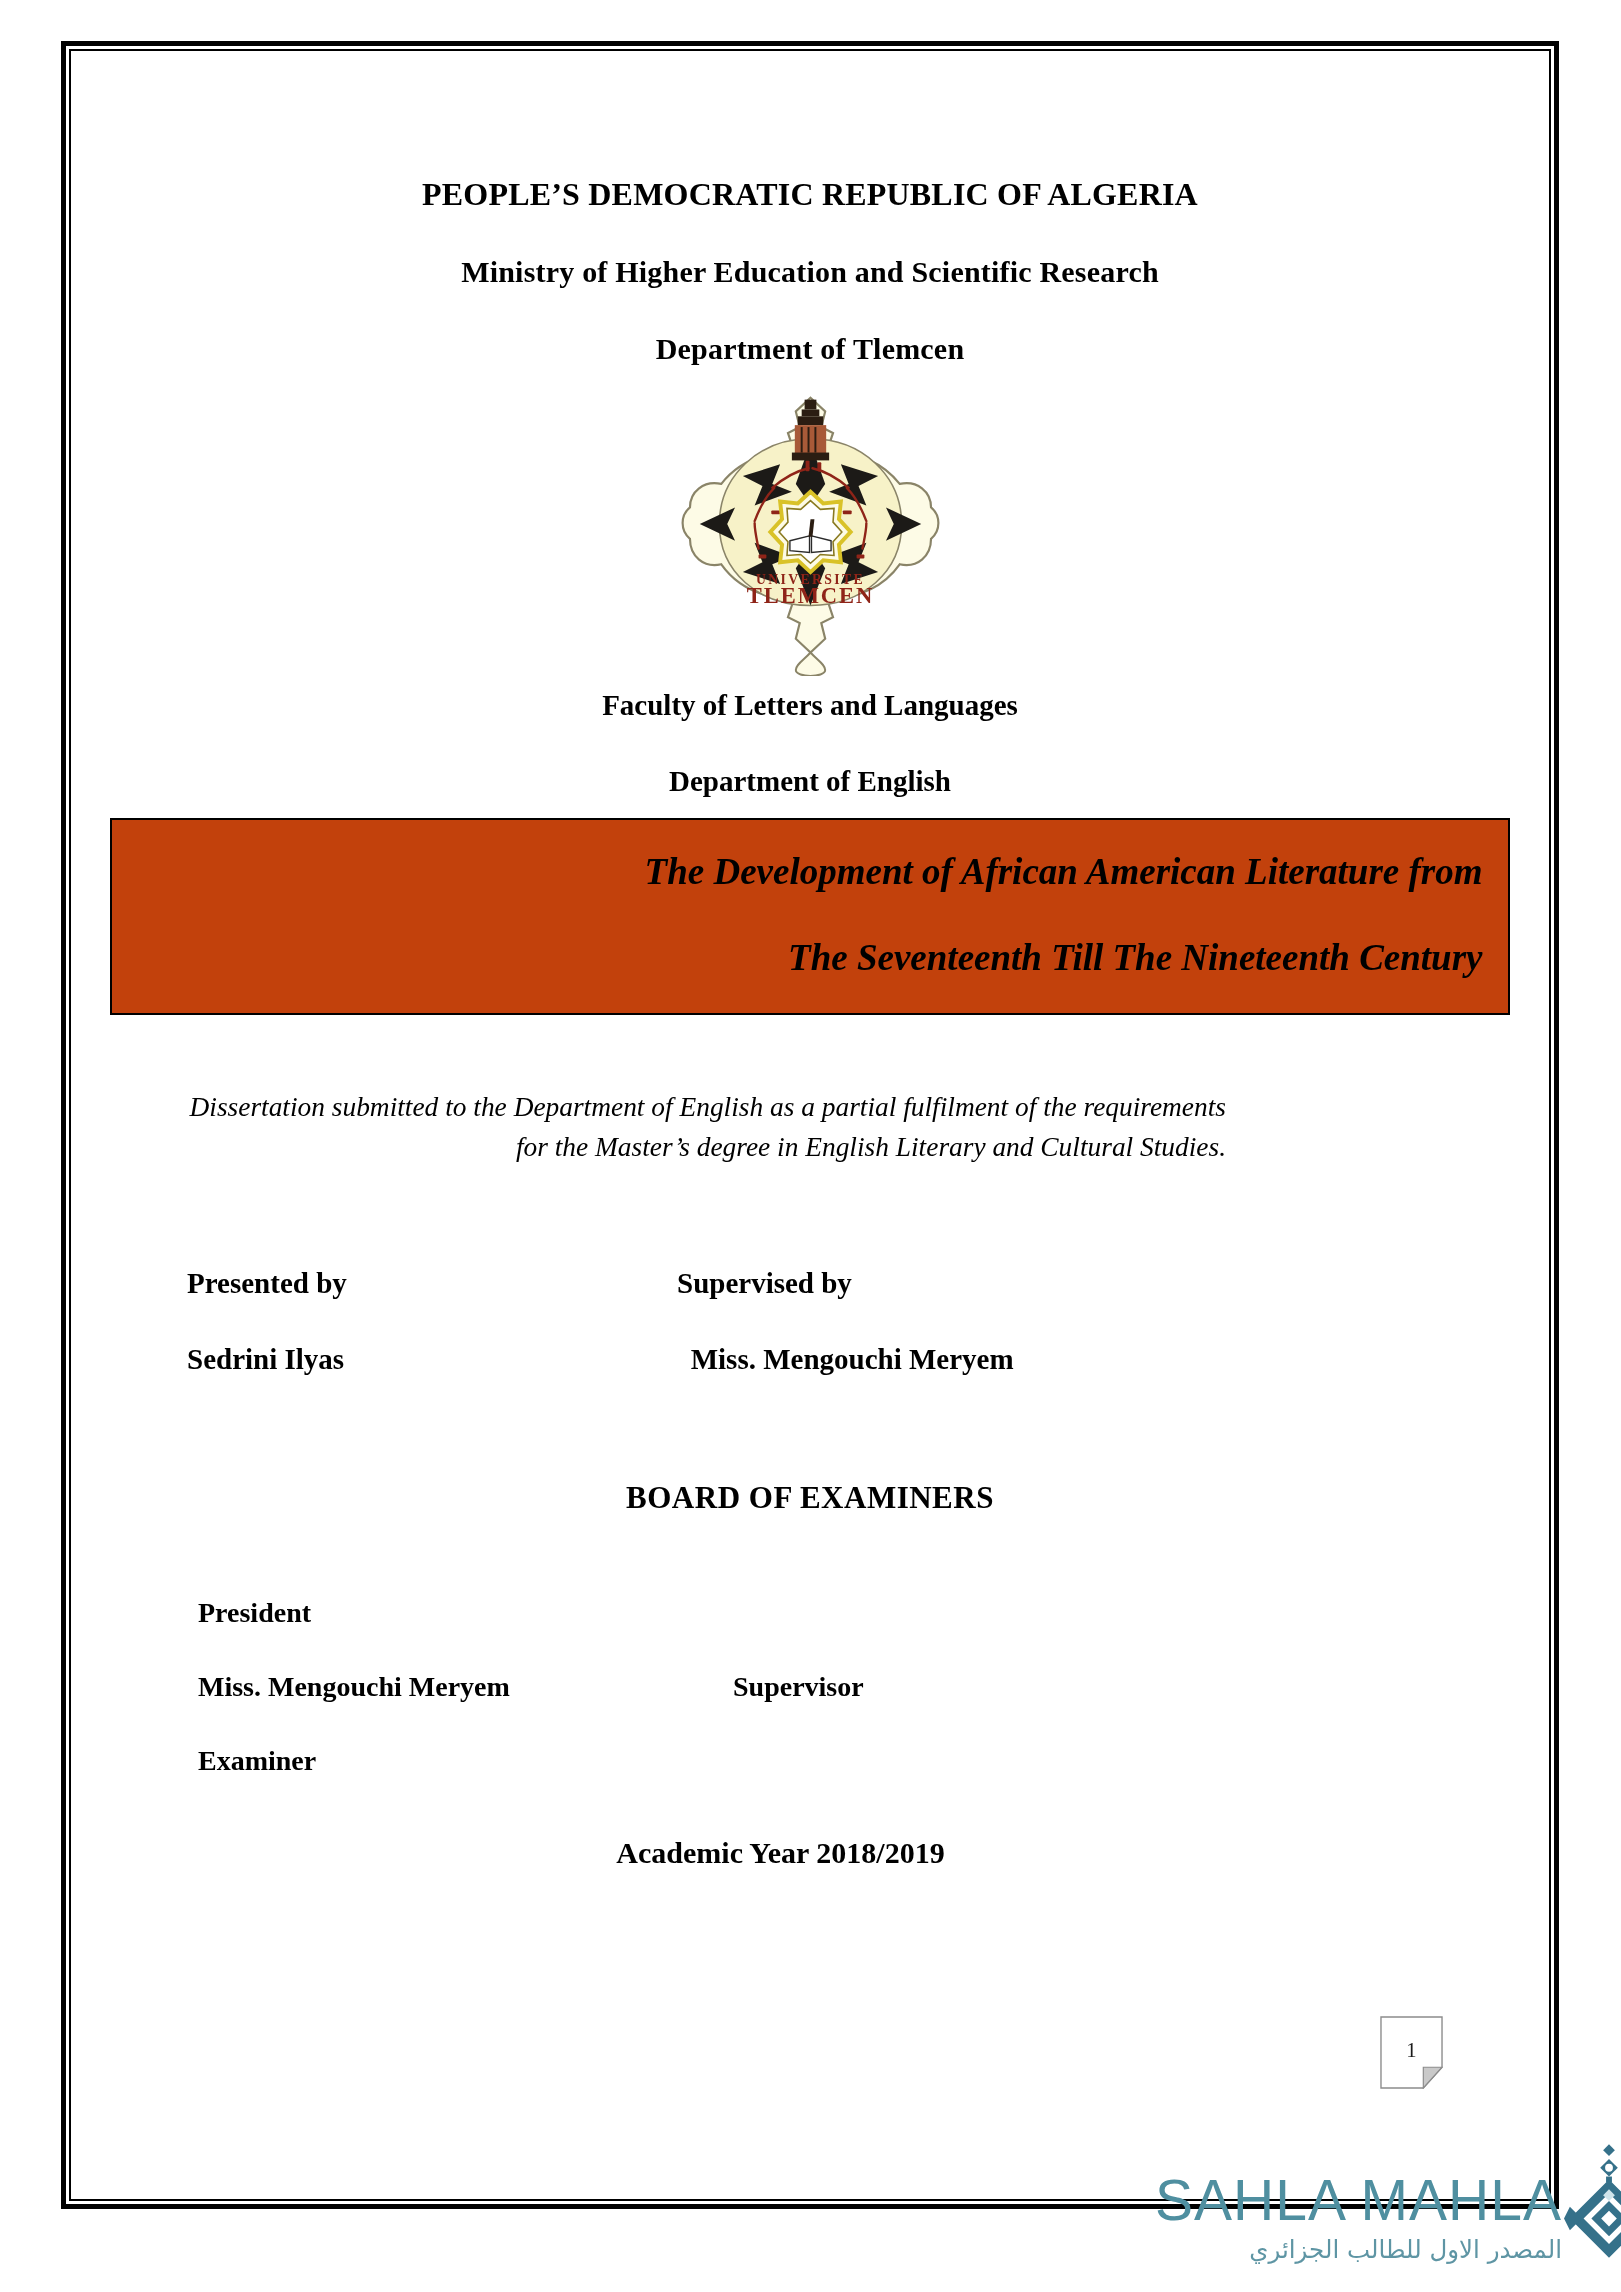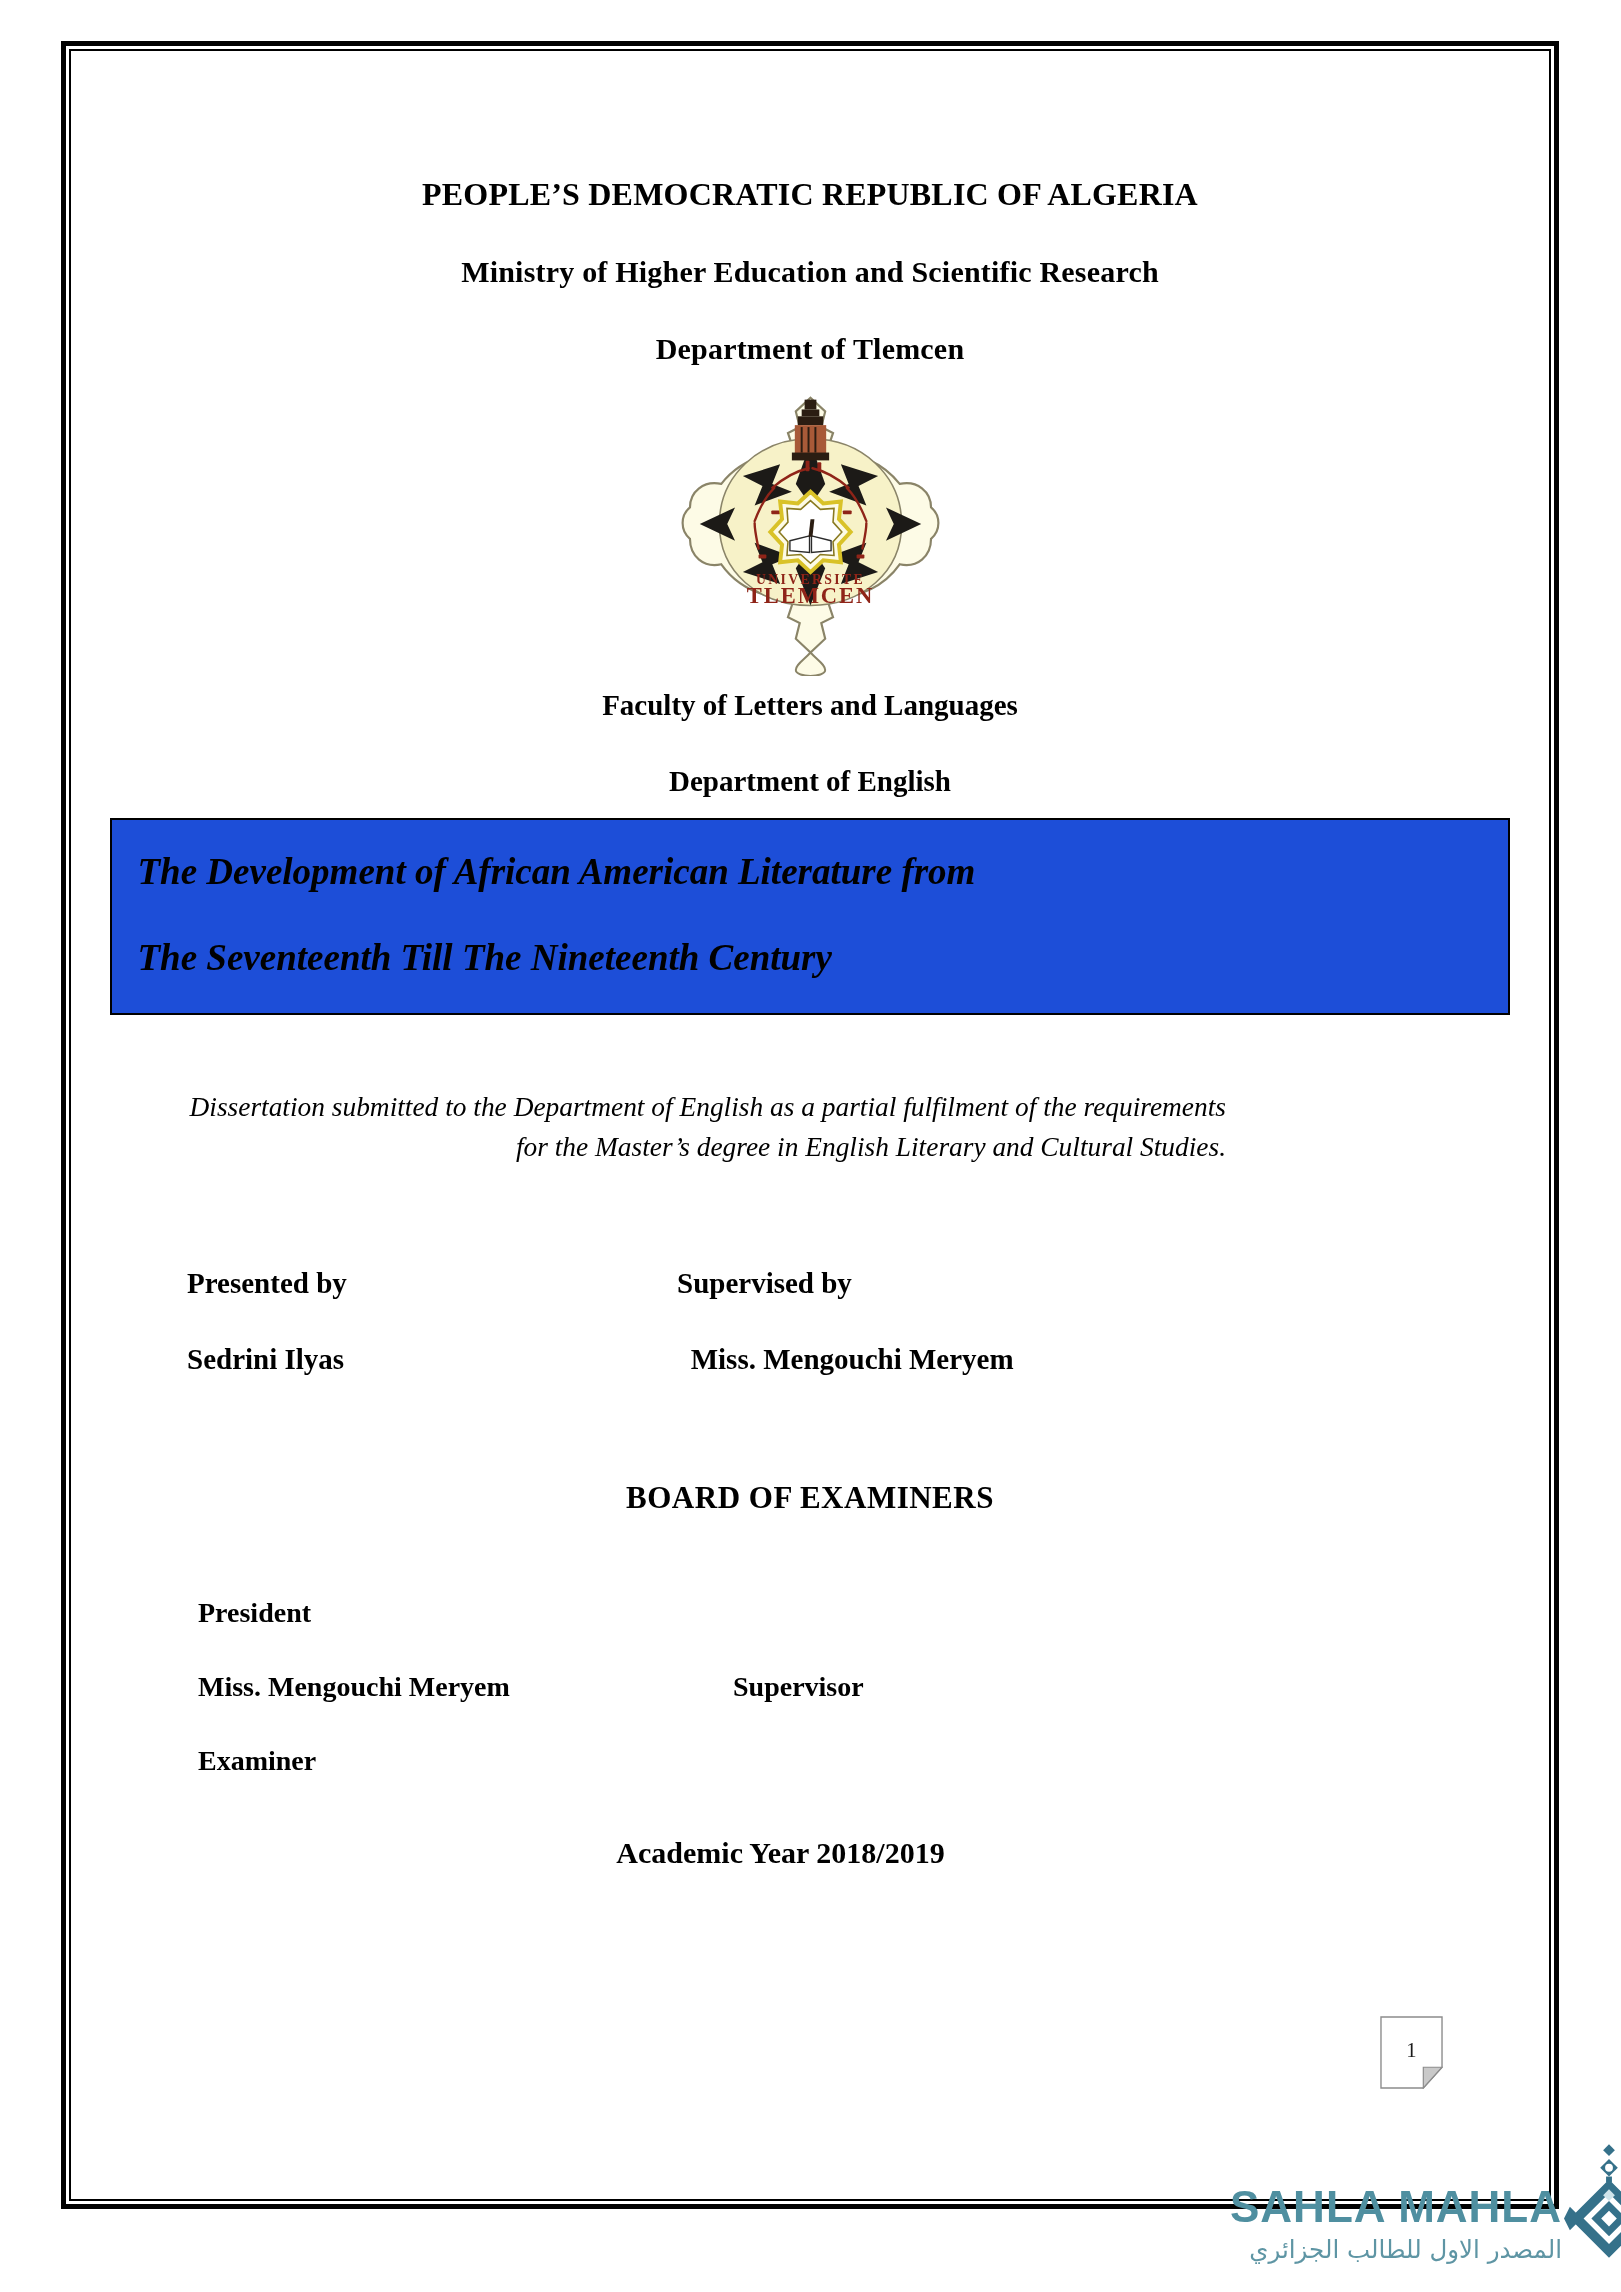--- a/index.html
+++ b/index.html
@@ -102,22 +102,22 @@
     line-height: 1.0;
     margin-bottom: 0;
   }
 
   
   .title-box {
     margin: 21.6px 39px 0 39px;
     border: 2px solid #000000;
     box-sizing: border-box;
     padding: 33px 25.5px 37px 25.5px;
-    text-align: left;
-    background: #1d4ed8;
+    text-align: right;
+    background: #c2410c;
   }
   .title-line {
     font-weight: bold;
     font-style: italic;
     font-size: 37px;
     line-height: 1.0;
   }
   .title-line-1 { margin-bottom: 49px; }
   .title-line-2 { margin-bottom: 0; }
 
@@ -193,22 +193,22 @@
     line-height: 1;
   }
   .wm-row {
     display: flex;
     align-items: flex-end;
     justify-content: flex-end;
   }
   .wm-textcol { text-align: right; }
   .wm-brand {
     font-family: "Liberation Sans", "DejaVu Sans", sans-serif;
-    font-size: 44px;
-    font-weight: bold;
+    font-size: 57px;
+    font-weight: normal;
     color: #4f8fa0;
     letter-spacing: 1px;
     line-height: 1;
     white-space: nowrap;
     text-align: center;
   }
   .wm-arabic {
     font-family: "DejaVu Sans", sans-serif;
     font-size: 24.5px;
     color: #5e95a4;

